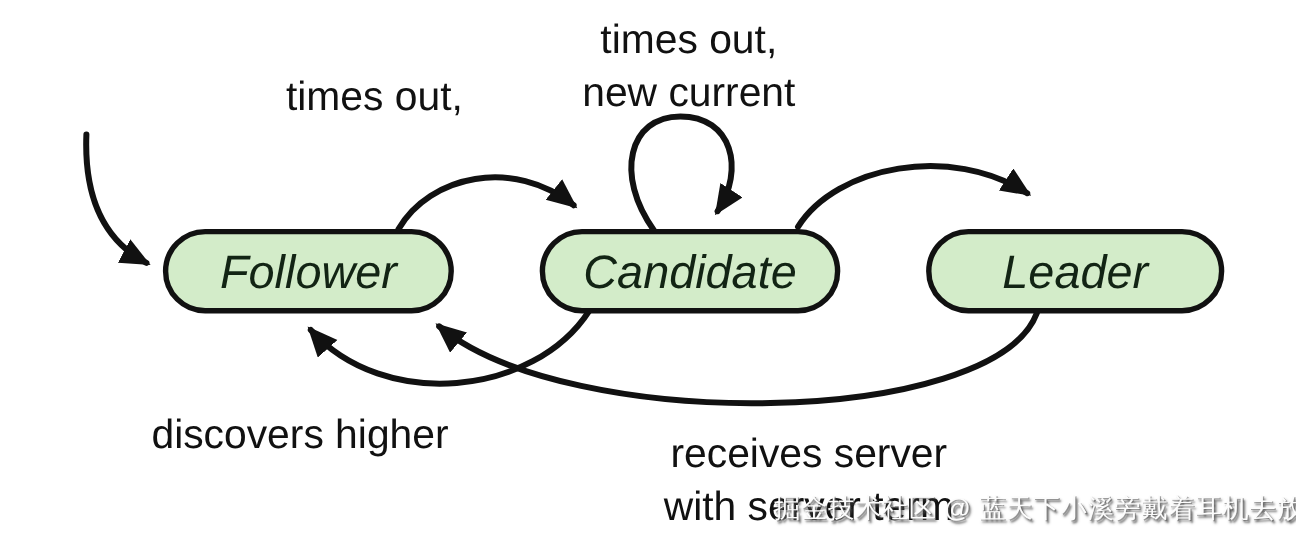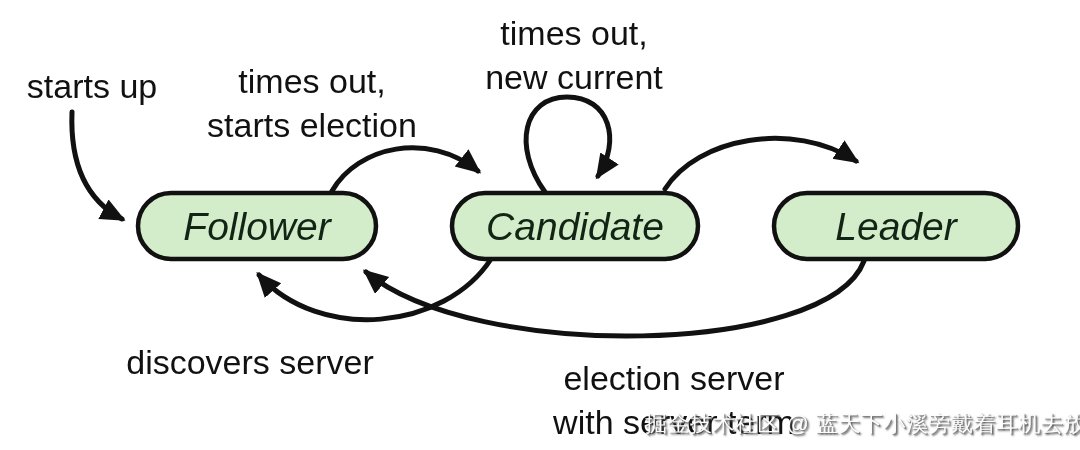--- a/index.html
+++ b/index.html
@@ -85,39 +85,35 @@
     <g>
       <rect class="state-shape" x="452" y="193" width="246" height="66" rx="33" ry="33"></rect>
       <text class="state-label" x="575" y="240">Candidate</text>
     </g>
     <g>
       <rect class="state-shape" x="774" y="193" width="244" height="66" rx="33" ry="33"></rect>
       <text class="state-label" x="896" y="240">Leader</text>
     </g>
   </svg>
 
-  <div class="edge-label" style="left:92px; top:64px;">
-    <div>starts up</div>
-  </div>
 
   <div class="edge-label" style="left:312px; top:59px;">
     <div>times out,</div>
-    <div>starts election</div>
   </div>
 
   <div class="edge-label" style="left:574px; top:11px;">
     <div>times out,</div>
     <div>new current</div>
   </div>
 
 
   <div class="edge-label" style="left:250px; top:340px;">
-    <div>discovers server</div>
+    <div>discovers higher</div>
   </div>
 
   <div class="edge-label" style="left:674px; top:356px;">
-    <div>election server</div>
+    <div>receives server</div>
     <div>with server term</div>
   </div>
 
   <div class="watermark">掘金技术社区 @ 蓝天下小溪旁戴着耳机去放羊</div>
 
 </div>
 
 </body></html>

